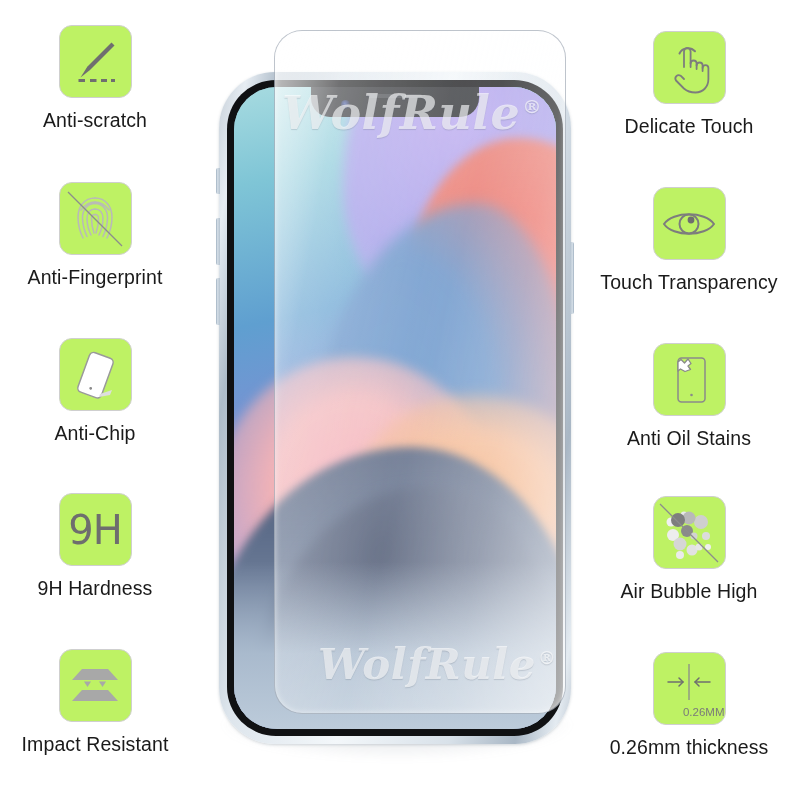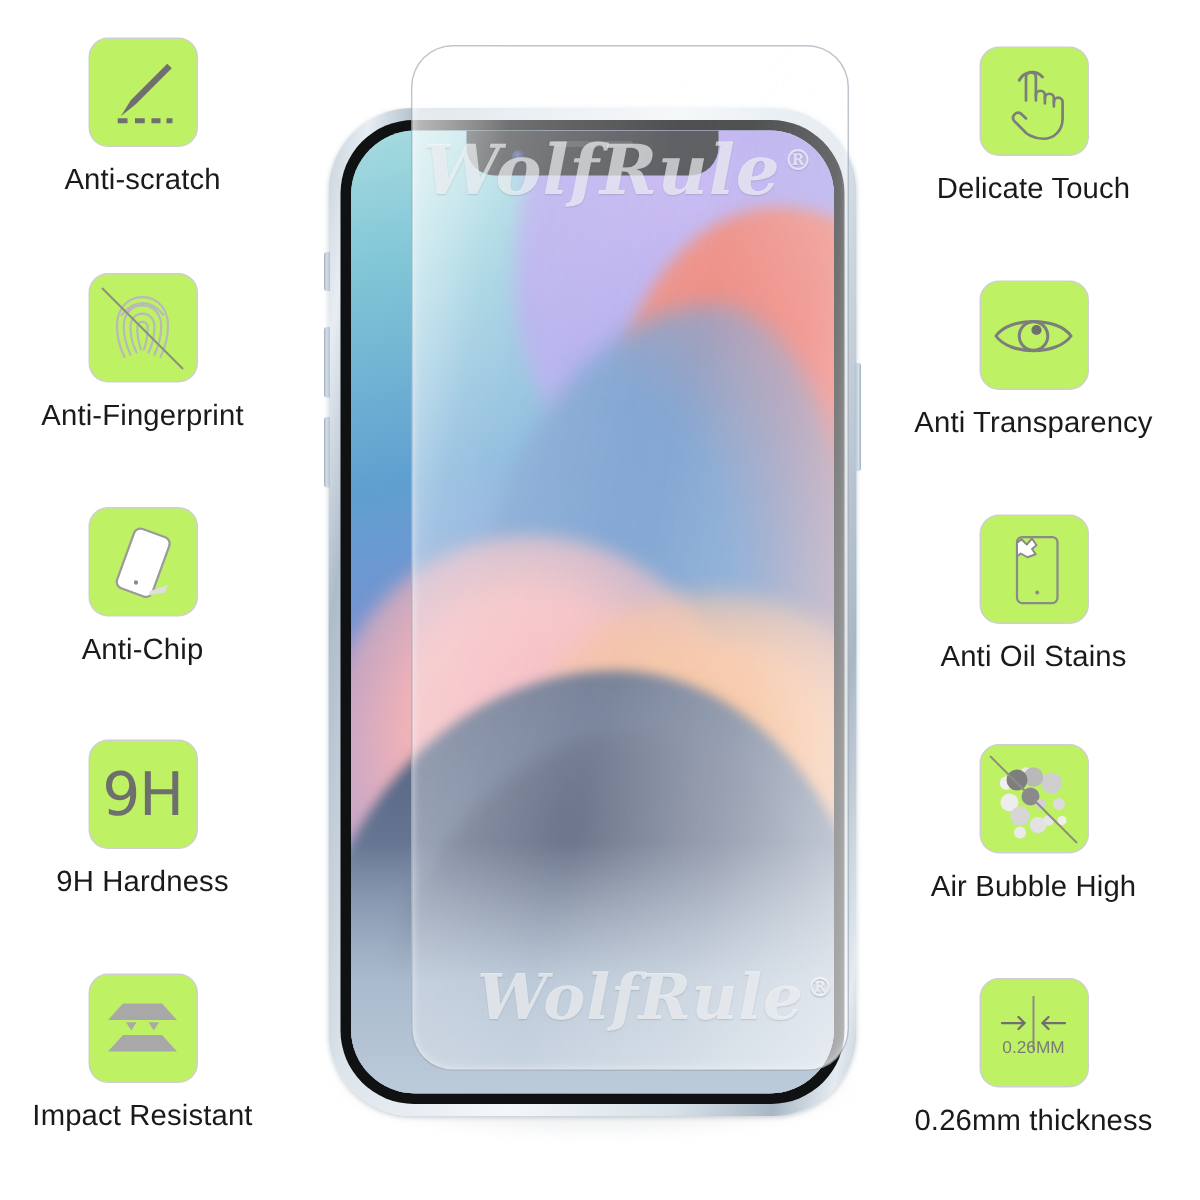--- a/index.html
+++ b/index.html
@@ -67,24 +67,24 @@
   .hardness-text {
     font-size: 40px;
     color: #6e6e6e;
     font-family: "DejaVu Sans", sans-serif;
     letter-spacing: -1px;
     line-height: 1;
   }
 
   .thickness-caption {
     position: absolute;
-    bottom: 19px;
+    bottom: 6px;
     left: 0;
     right: 0;
-    text-align: center;
+    text-align: right;
     font-size: 11.5px;
     color: #7a7a7a;
     font-family: "Liberation Sans", sans-serif;
     margin-top: 24px;
   }
 
   
   #phone-stage {
     position: absolute;
     left: 190px;
@@ -441,21 +441,21 @@
 
     <div class="feature" id="f-transparency" style="top:187px;">
       <div class="icon-box">
         <svg width="56" height="36" viewBox="0 0 56 36">
           <path d="M3 18 C12 5 44 5 53 18 C44 31 12 31 3 18 Z" fill="none" stroke="#7d7d7d" stroke-width="2"></path>
           <circle cx="28" cy="18" r="9.5" fill="none" stroke="#7d7d7d" stroke-width="2"></circle>
           <path d="M28 10.5 a7.5 7.5 0 0 1 0 15 a5 5 0 0 0 0 -15 Z" fill="#6f6f6f"></path>
           <circle cx="30" cy="14" r="3.4" fill="#6f6f6f"></circle>
         </svg>
       </div>
-      <div class="feature-label">Anti Transparency</div>
+      <div class="feature-label">Touch Transparency</div>
     </div>
 
     <div class="feature" id="f-oil" style="top:343px;">
       <div class="icon-box">
         <svg width="46" height="56" viewBox="0 0 46 56">
           <rect x="12" y="6" width="27" height="44" rx="3.5" fill="none" stroke="#8a8a8a" stroke-width="1.5"></rect>
           <circle cx="25.5" cy="43" r="1.3" fill="#8a8a8a"></circle>
           <path d="M12 10 L15 7.5 L18.5 11 L22 7 L25 11.5 L22 14 L24.5 17.5 L19 19.5 L14.5 17 L12 19 Z" fill="#ffffff" stroke="#8a8a8a" stroke-width="1.3" stroke-linejoin="round"></path>
         </svg>
       </div>

